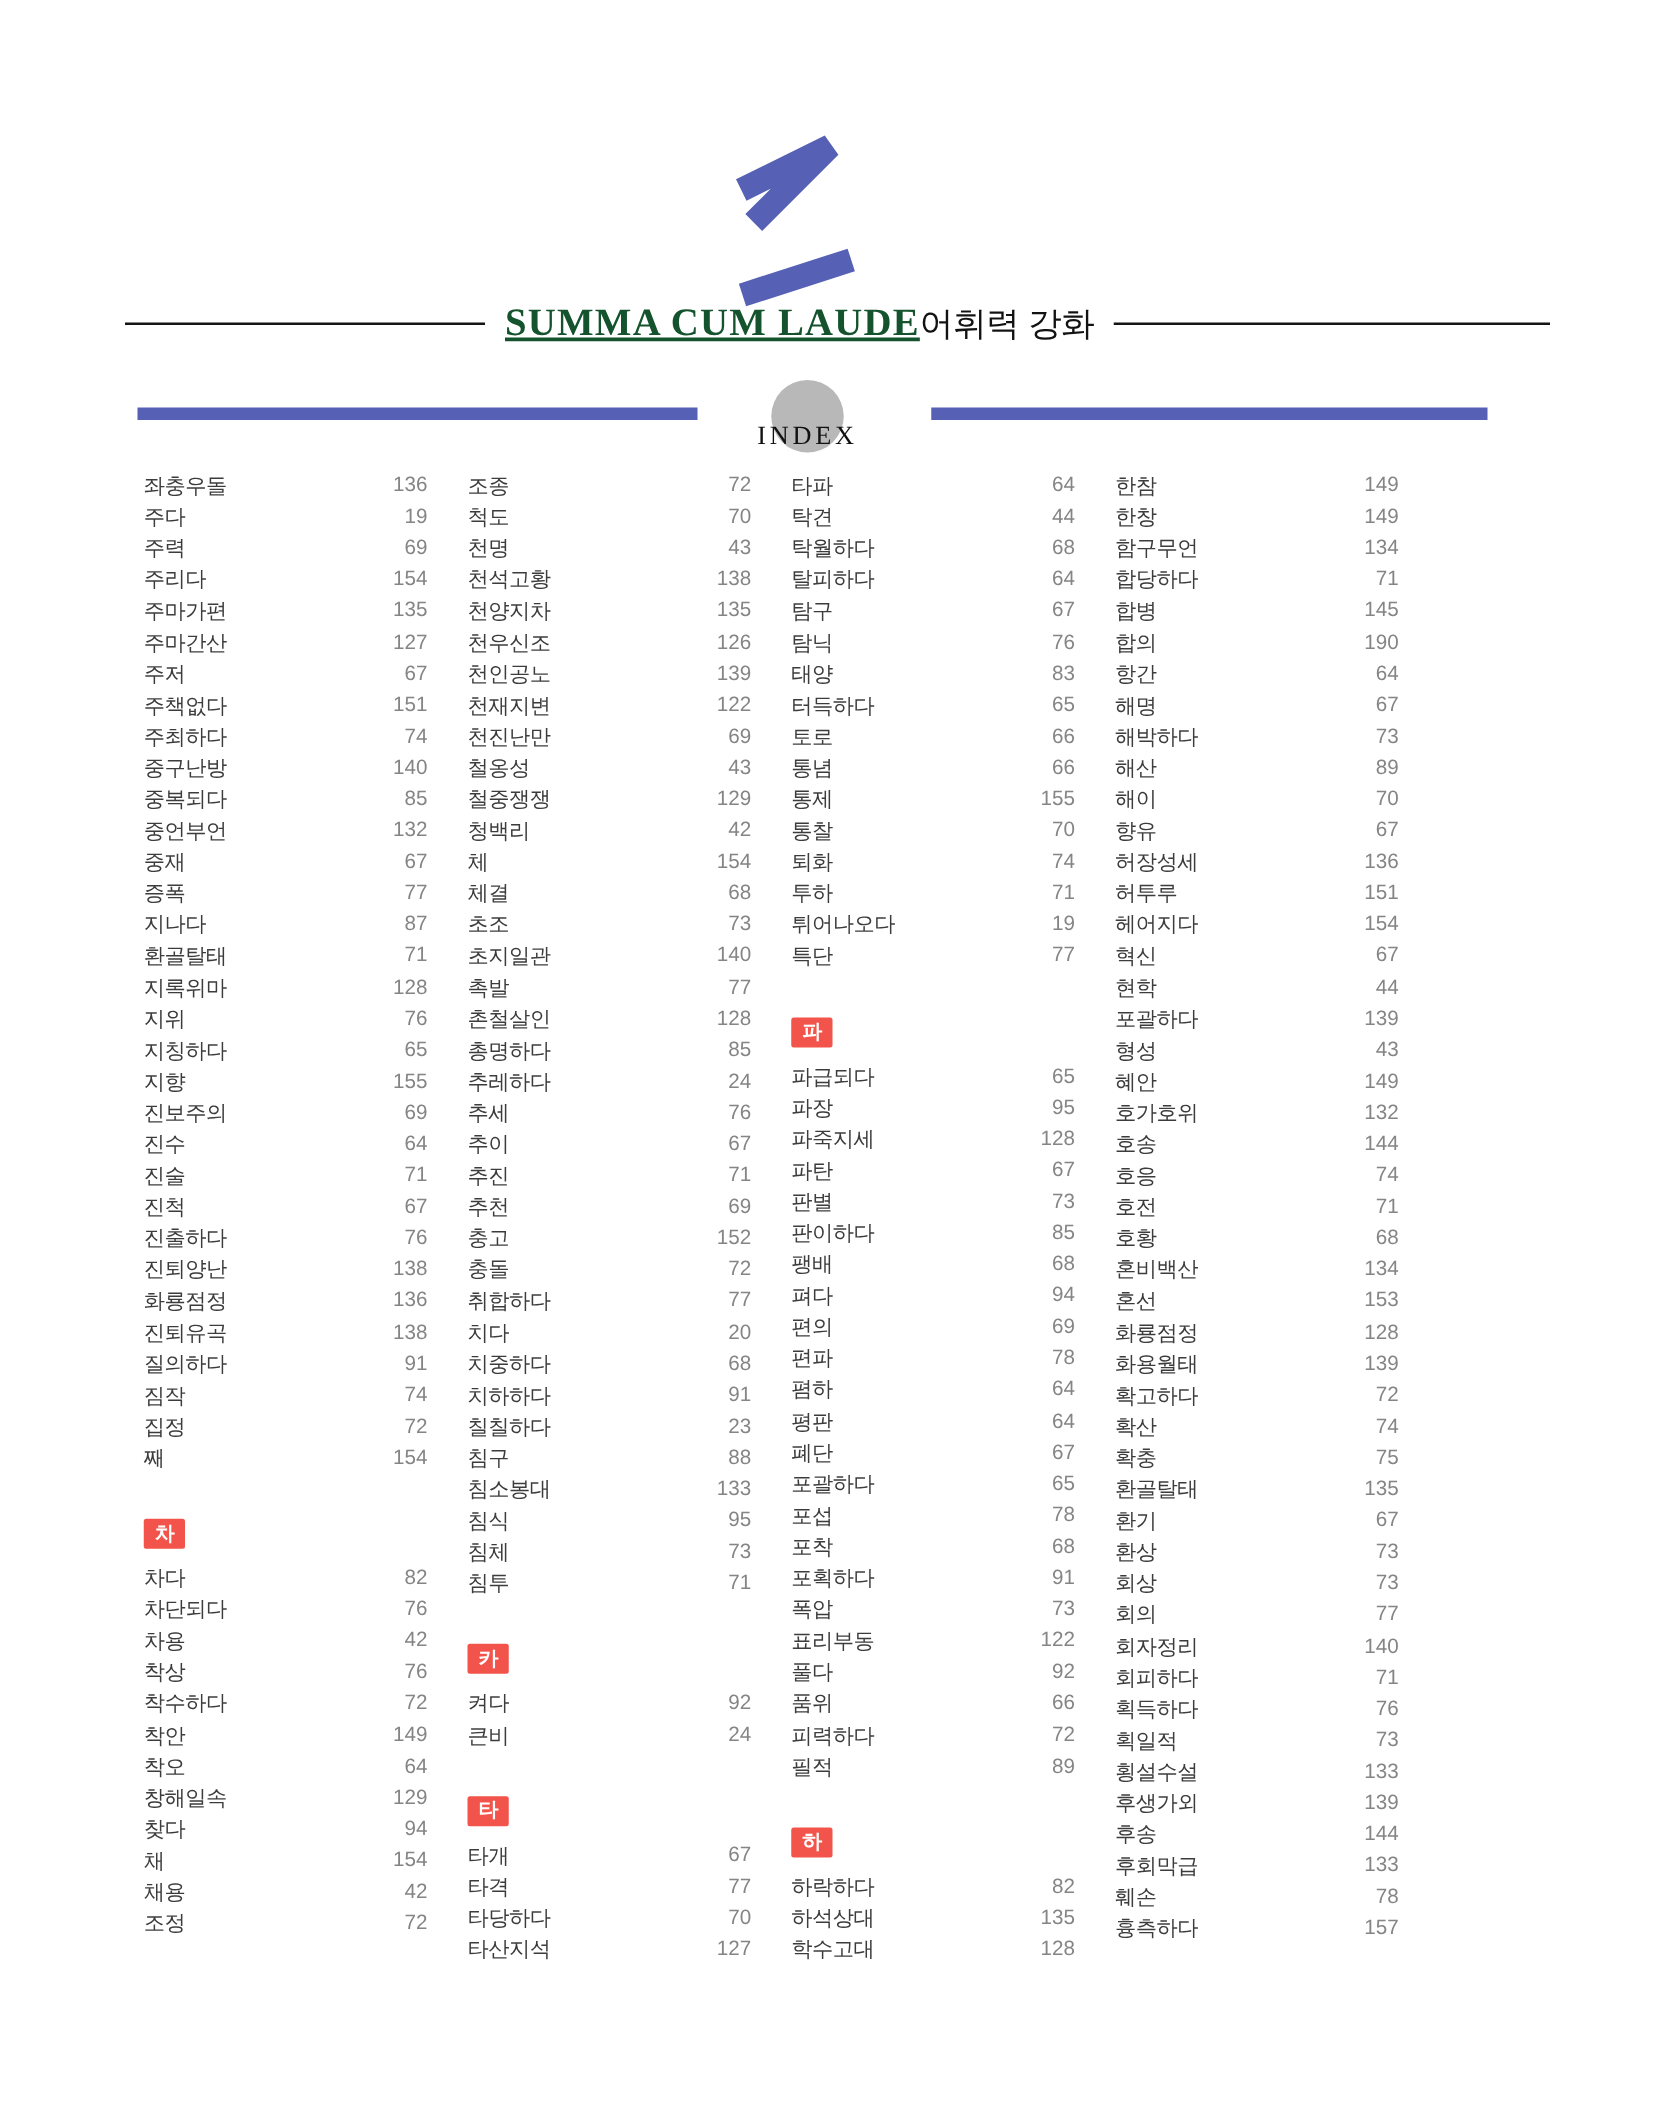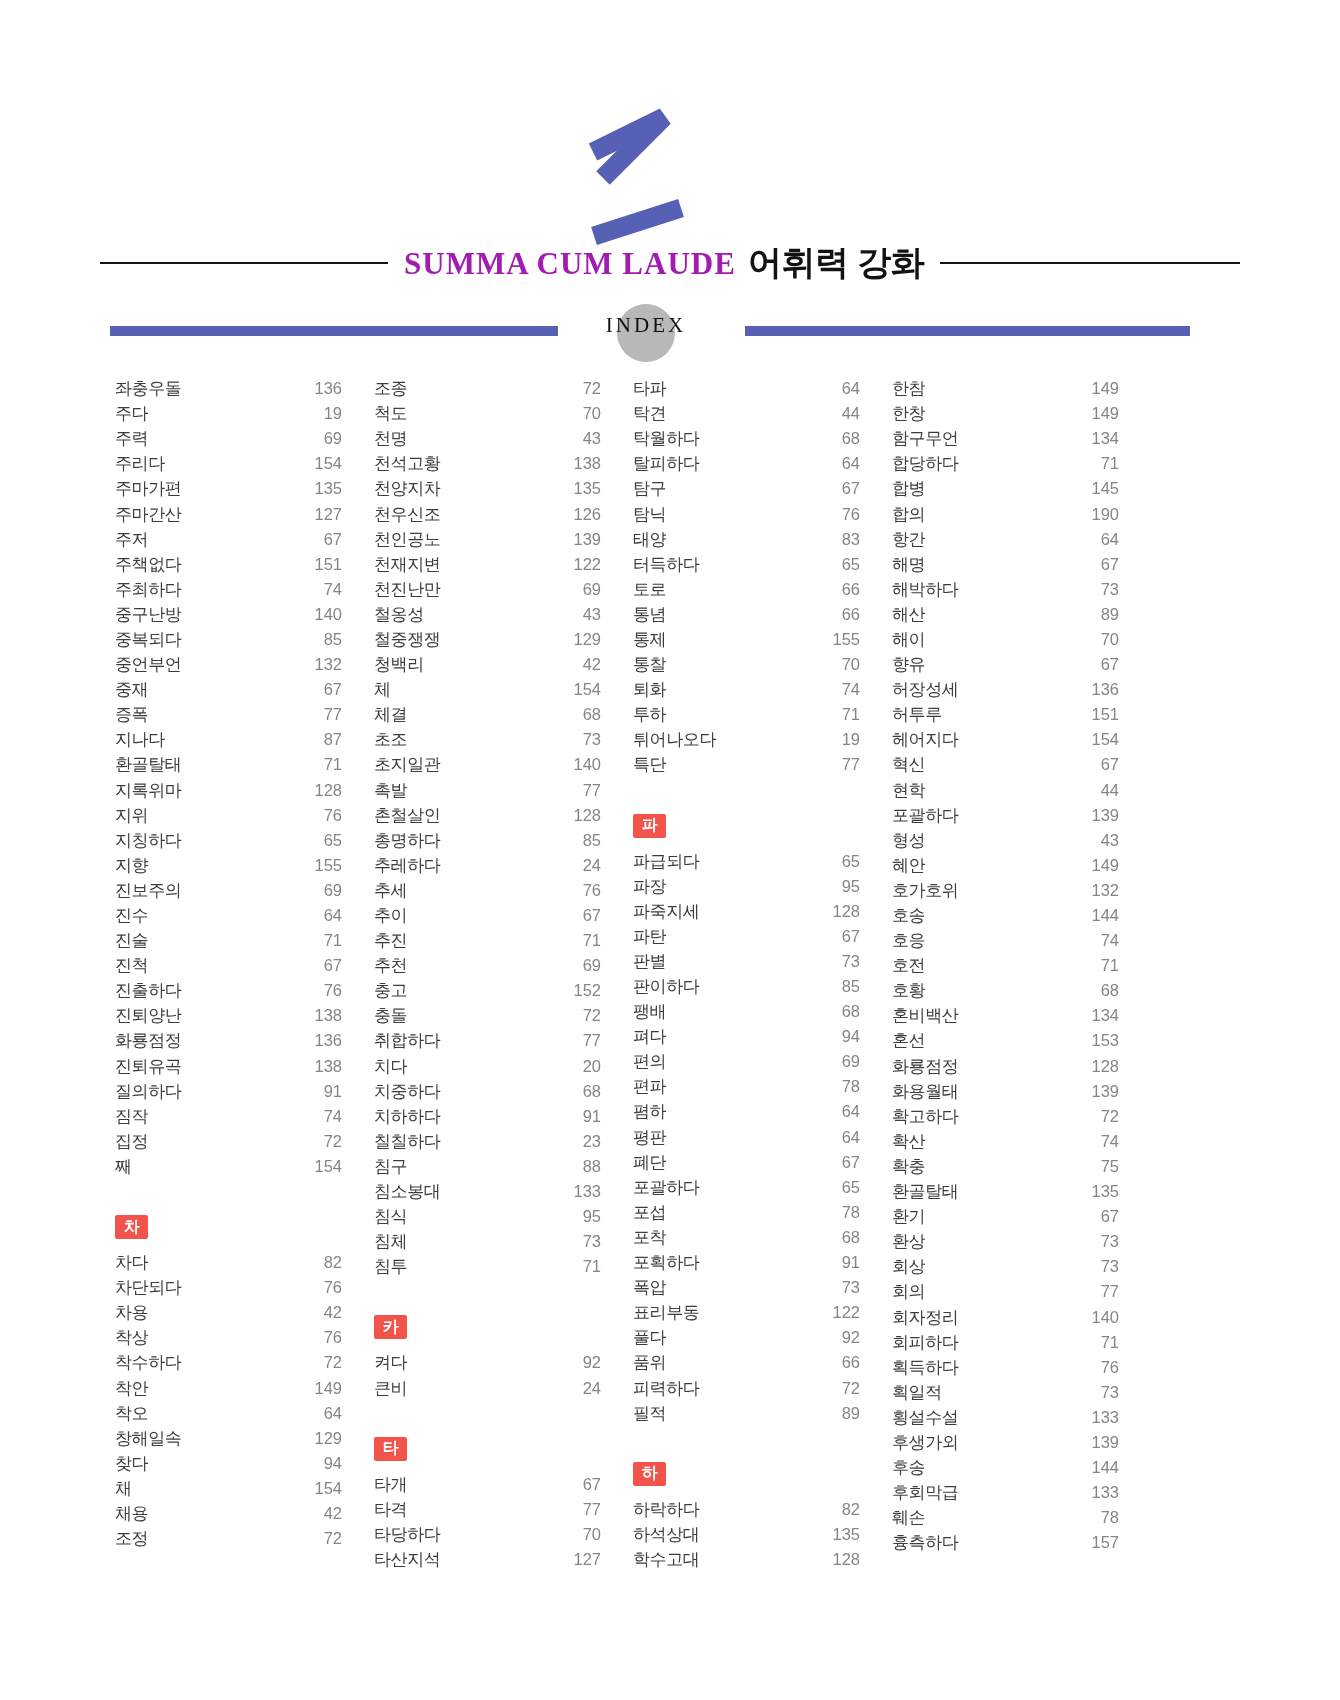--- a/index.html
+++ b/index.html
@@ -7,29 +7,29 @@
         font-family:"Liberation Sans", sans-serif;}
 
   
   .logo{position:absolute;left:588px;top:106px;width:98px;height:142px;}
   .title-row{position:absolute;left:100px;top:240px;width:1140px;display:flex;align-items:center;}
   .rule{height:2px;background:#141414;}
   .rule-left{width:288px;}
   .rule-right{flex:1;}
   .title-text{margin:0 16px;white-space:nowrap;display:flex;align-items:baseline;}
   .t-latin{font-family:"Liberation Serif", serif;font-size:31px;font-weight:600;
-           letter-spacing:1px;color:#a21caf;}
-  .t-kor{font-size:34px;font-weight:700;margin-left:12px;color:#121212;letter-spacing:-0.5px;}
+           letter-spacing:1px;color:#14532d;text-decoration:underline;}
+  .t-kor{font-size:27px;font-weight:400;color:#121212;letter-spacing:-0.5px;}
 
   .index-circle{position:absolute;left:617px;top:304px;width:58px;height:58px;
                 border-radius:50%;background:#b8b8b8;}
   .bar{position:absolute;top:326px;height:10px;background:#5661b5;}
   .bar-left{left:110px;width:448px;}
   .bar-right{left:745px;width:445px;}
-  .index-text{position:absolute;left:586px;top:313px;width:120px;text-align:center;
+  .index-text{position:absolute;left:586px;top:336px;width:120px;text-align:center;
               font-family:"Liberation Serif", serif;font-size:21px;letter-spacing:3px;
               color:#111;}
 
   
   .cols{position:absolute;left:115px;top:376px;width:1055px;display:flex;gap:32px;}
   .col{width:227px;}
   .row{display:flex;justify-content:space-between;align-items:center;height:25.1px;}
   .term{font-size:17px;color:#3c3c3c;letter-spacing:-0.4px;}
   .pg{font-size:16.5px;color:#858585;}
   .sec{margin-top:36px;margin-bottom:11px;}

